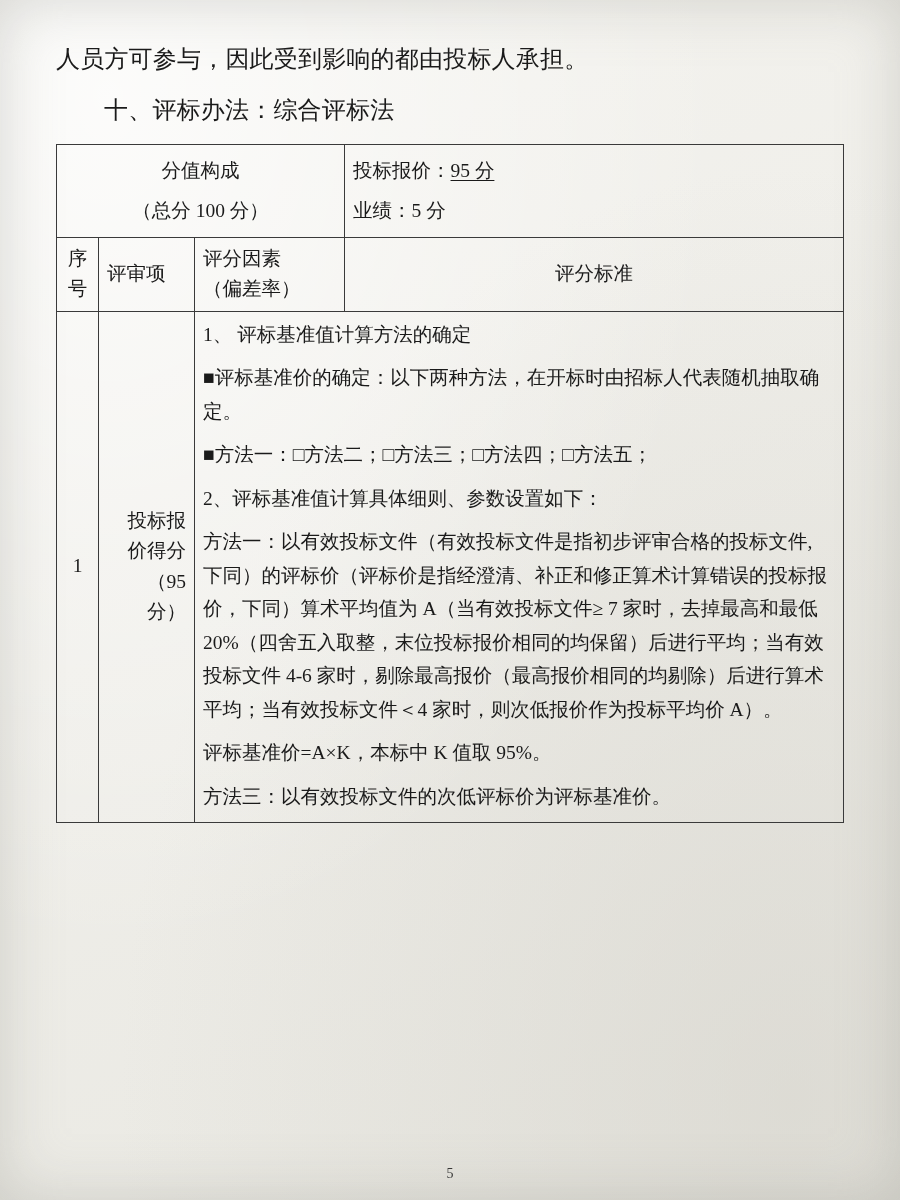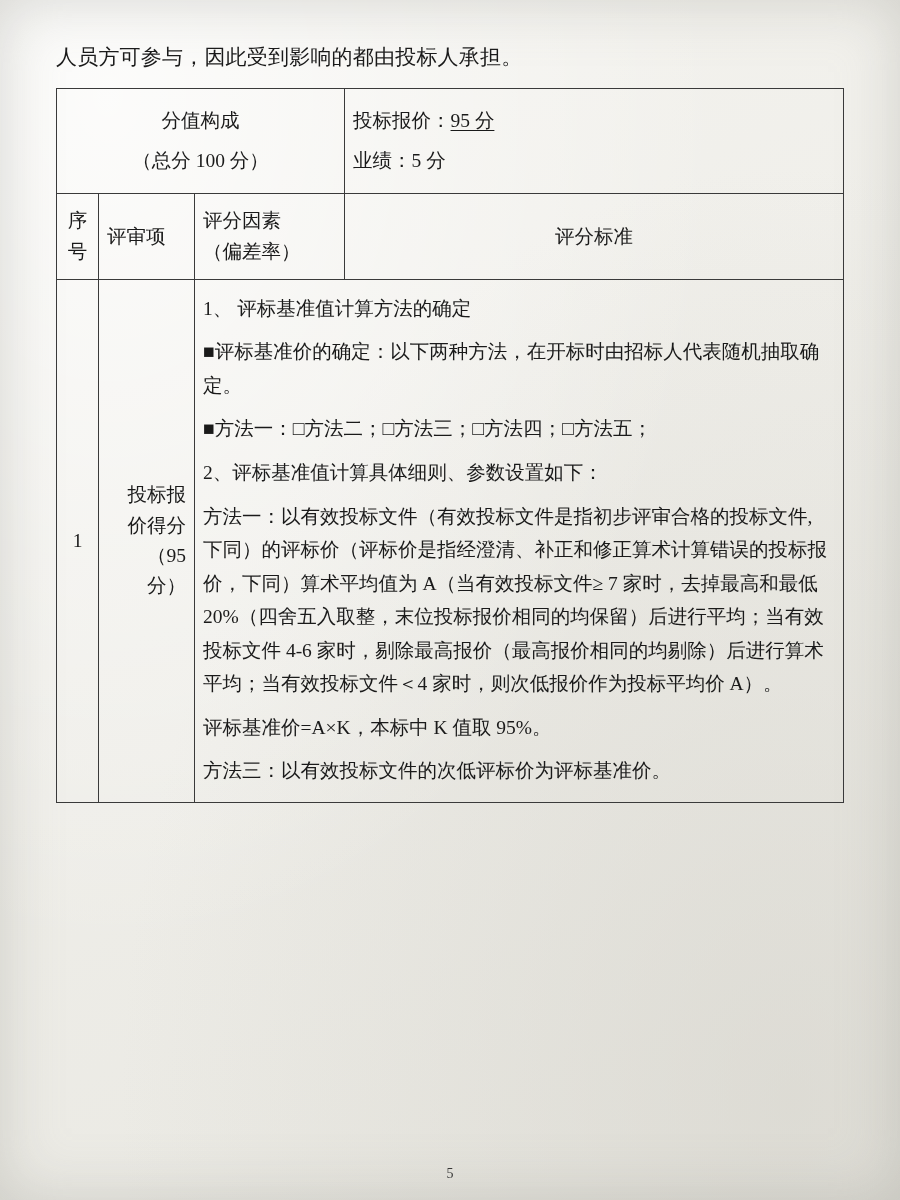--- a/index.html
+++ b/index.html
@@ -25,42 +25,42 @@
       linear-gradient(160deg, #f4f3ef 0%, #efeee9 45%, #e9e8e2 100%);
   }
   .content {
     position: absolute;
     inset: 0;
     padding: 40px 56px 0 56px;
     box-sizing: border-box;
   }
   p.para {
     margin: 0 0 12px 0;
-    font-size: 21px;
+    font-size: 24px;
     line-height: 1.62;
     letter-spacing: 0.2px;
     font-family: Liberation Serif, serif;
   }
   p.indent {
     text-indent: 2em;
   }
   .u {
     text-decoration: underline;
     text-underline-offset: 3px;
   }
 
   table.score-table {
     width: 100%;
     border-collapse: collapse;
     margin-top: 14px;
     table-layout: fixed;
   }
   table.score-table td {
     border: 1px solid #3a3a3a;
-    padding: 12px 8px;
+    padding: 6px 8px;
     font-size: 19.5px;
     line-height: 1.55;
     vertical-align: middle;
   }
   .c-idx { width: 42px; text-align: center; }
   .c-item { width: 96px; text-align: left; }
   .c-factor { width: 150px; text-align: left; }
   .c-std { }
 
   .head-left {
@@ -110,20 +110,21 @@
   }
 </style>
 </head>
 <body>
 
 <div class="paper"></div>
 
 <div class="content">
 
   <p class="para">人员方可参与，因此受到影响的都由投标人承担。</p>
+  <p class="para indent">十、评标办法：综合评标法</p>
 
   <table class="score-table">
     <colgroup>
       <col class="c-idx">
       <col class="c-item">
       <col class="c-factor">
       <col class="c-std">
     </colgroup>
     <tbody>
       <tr>

